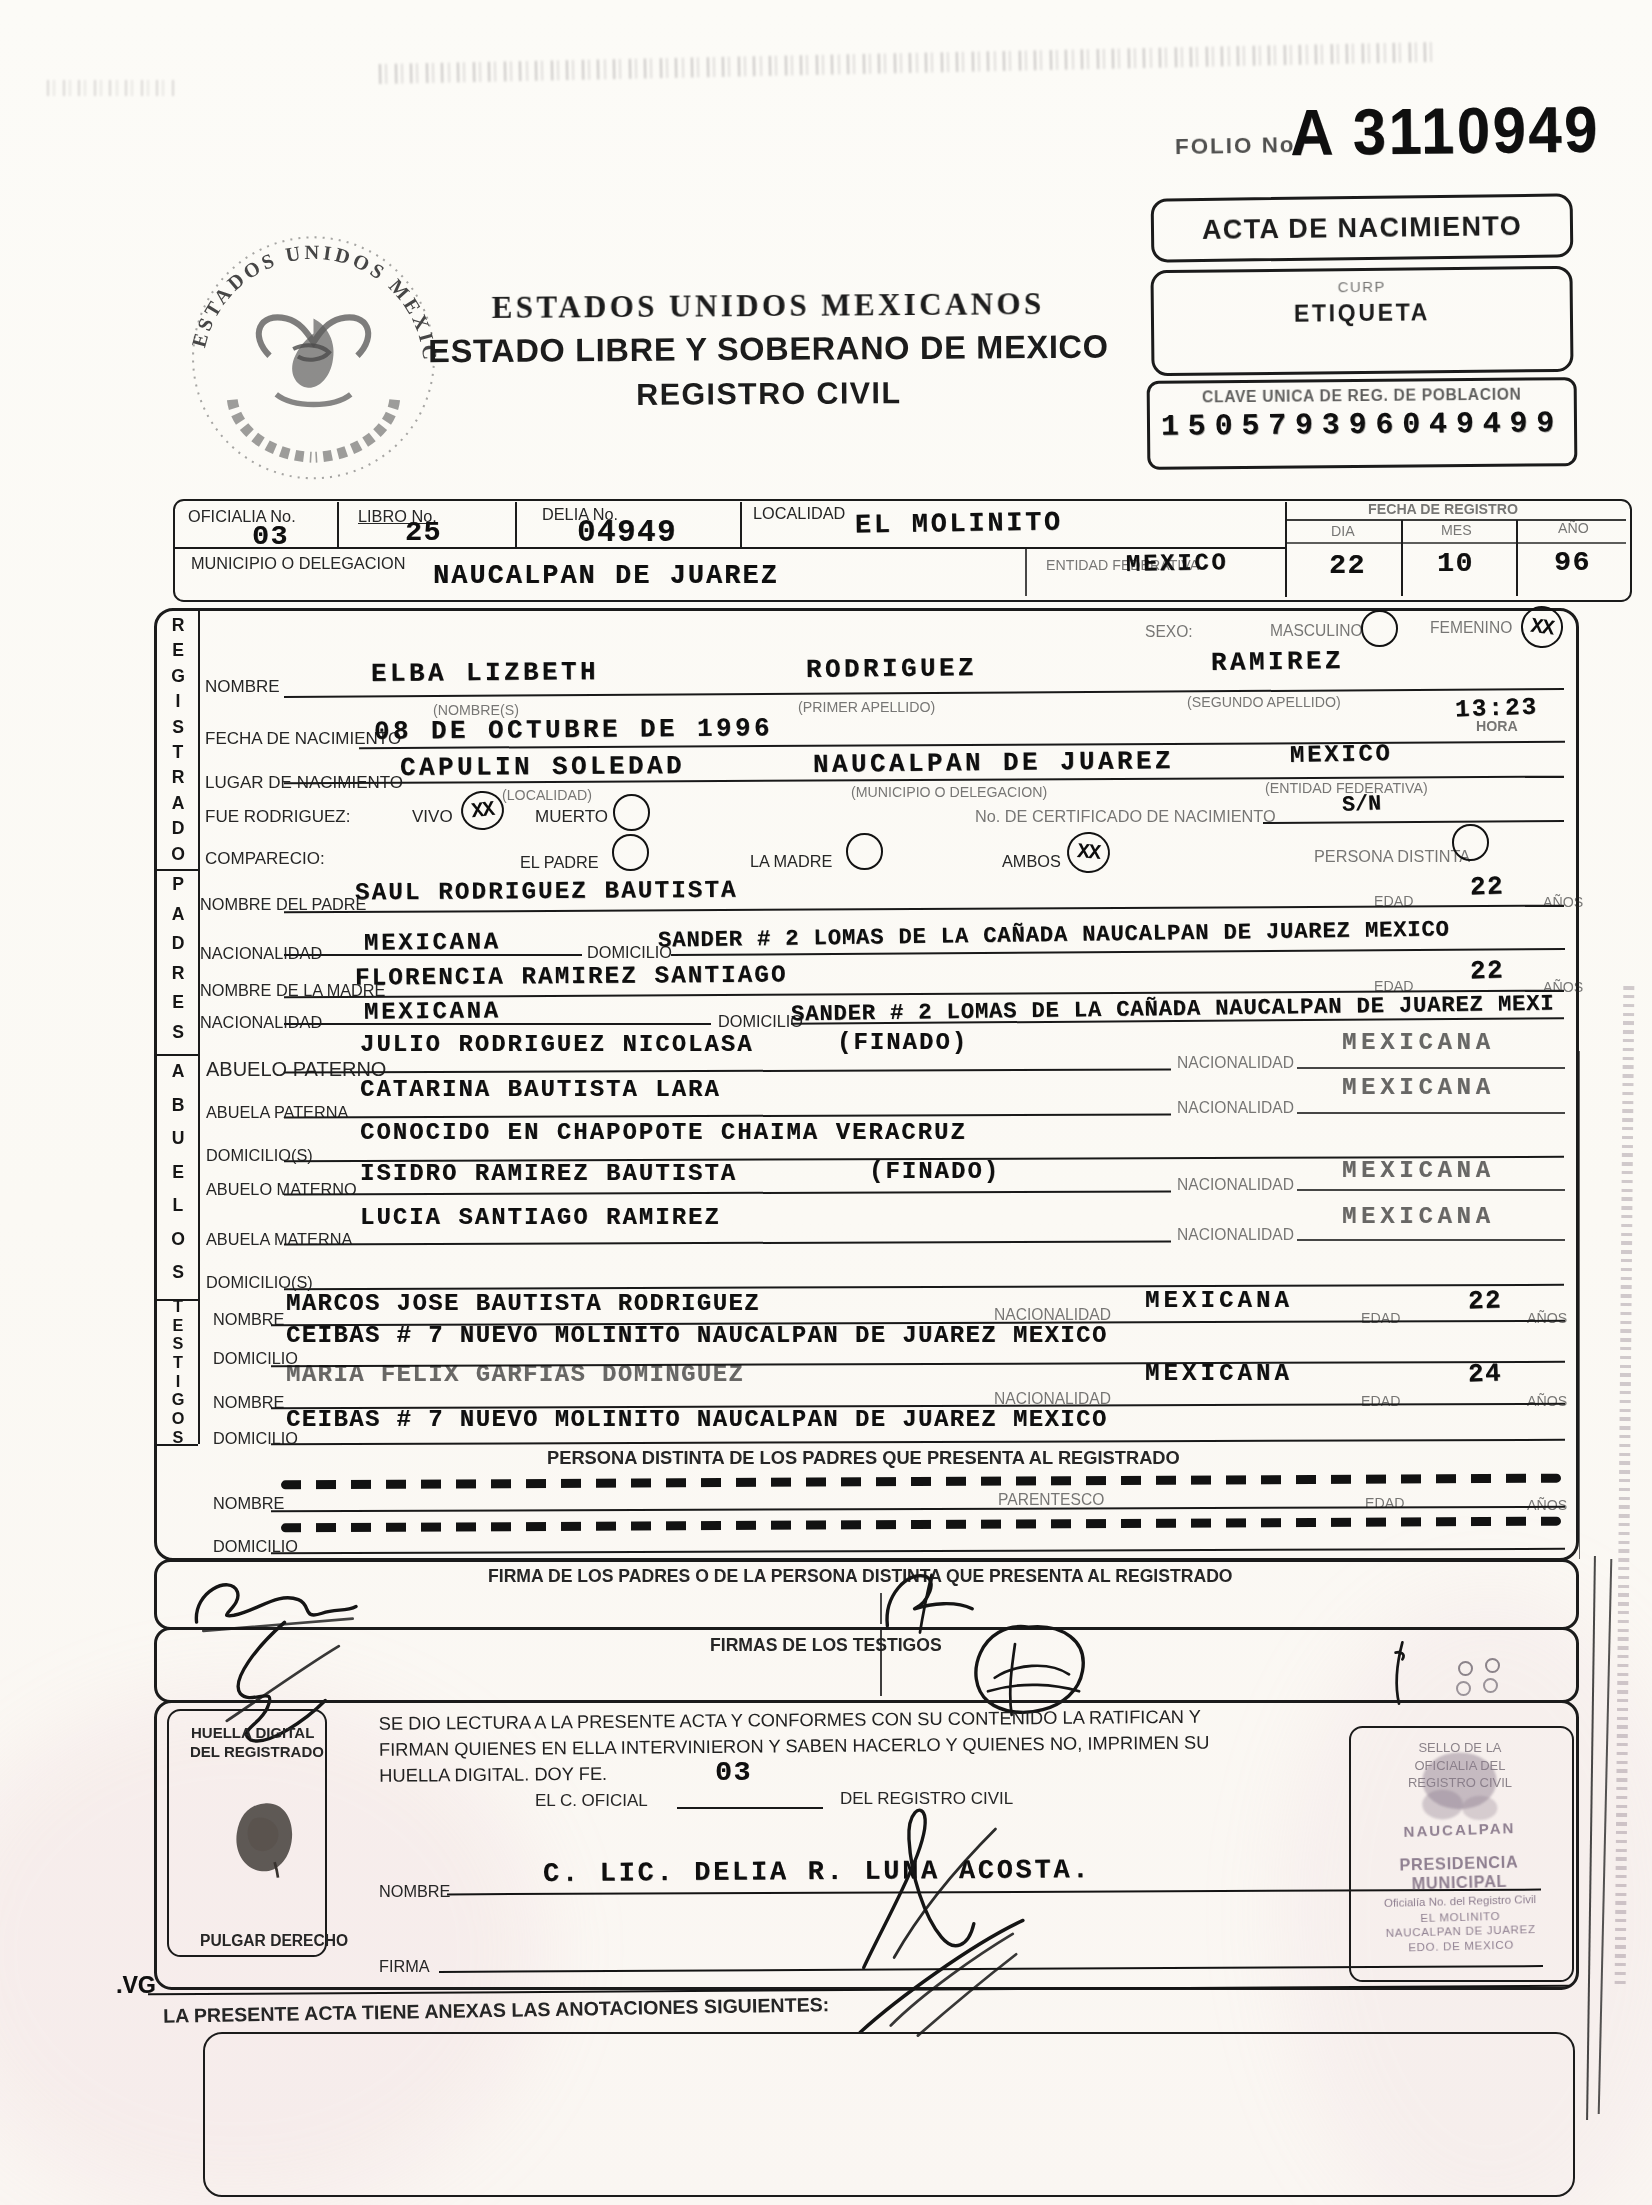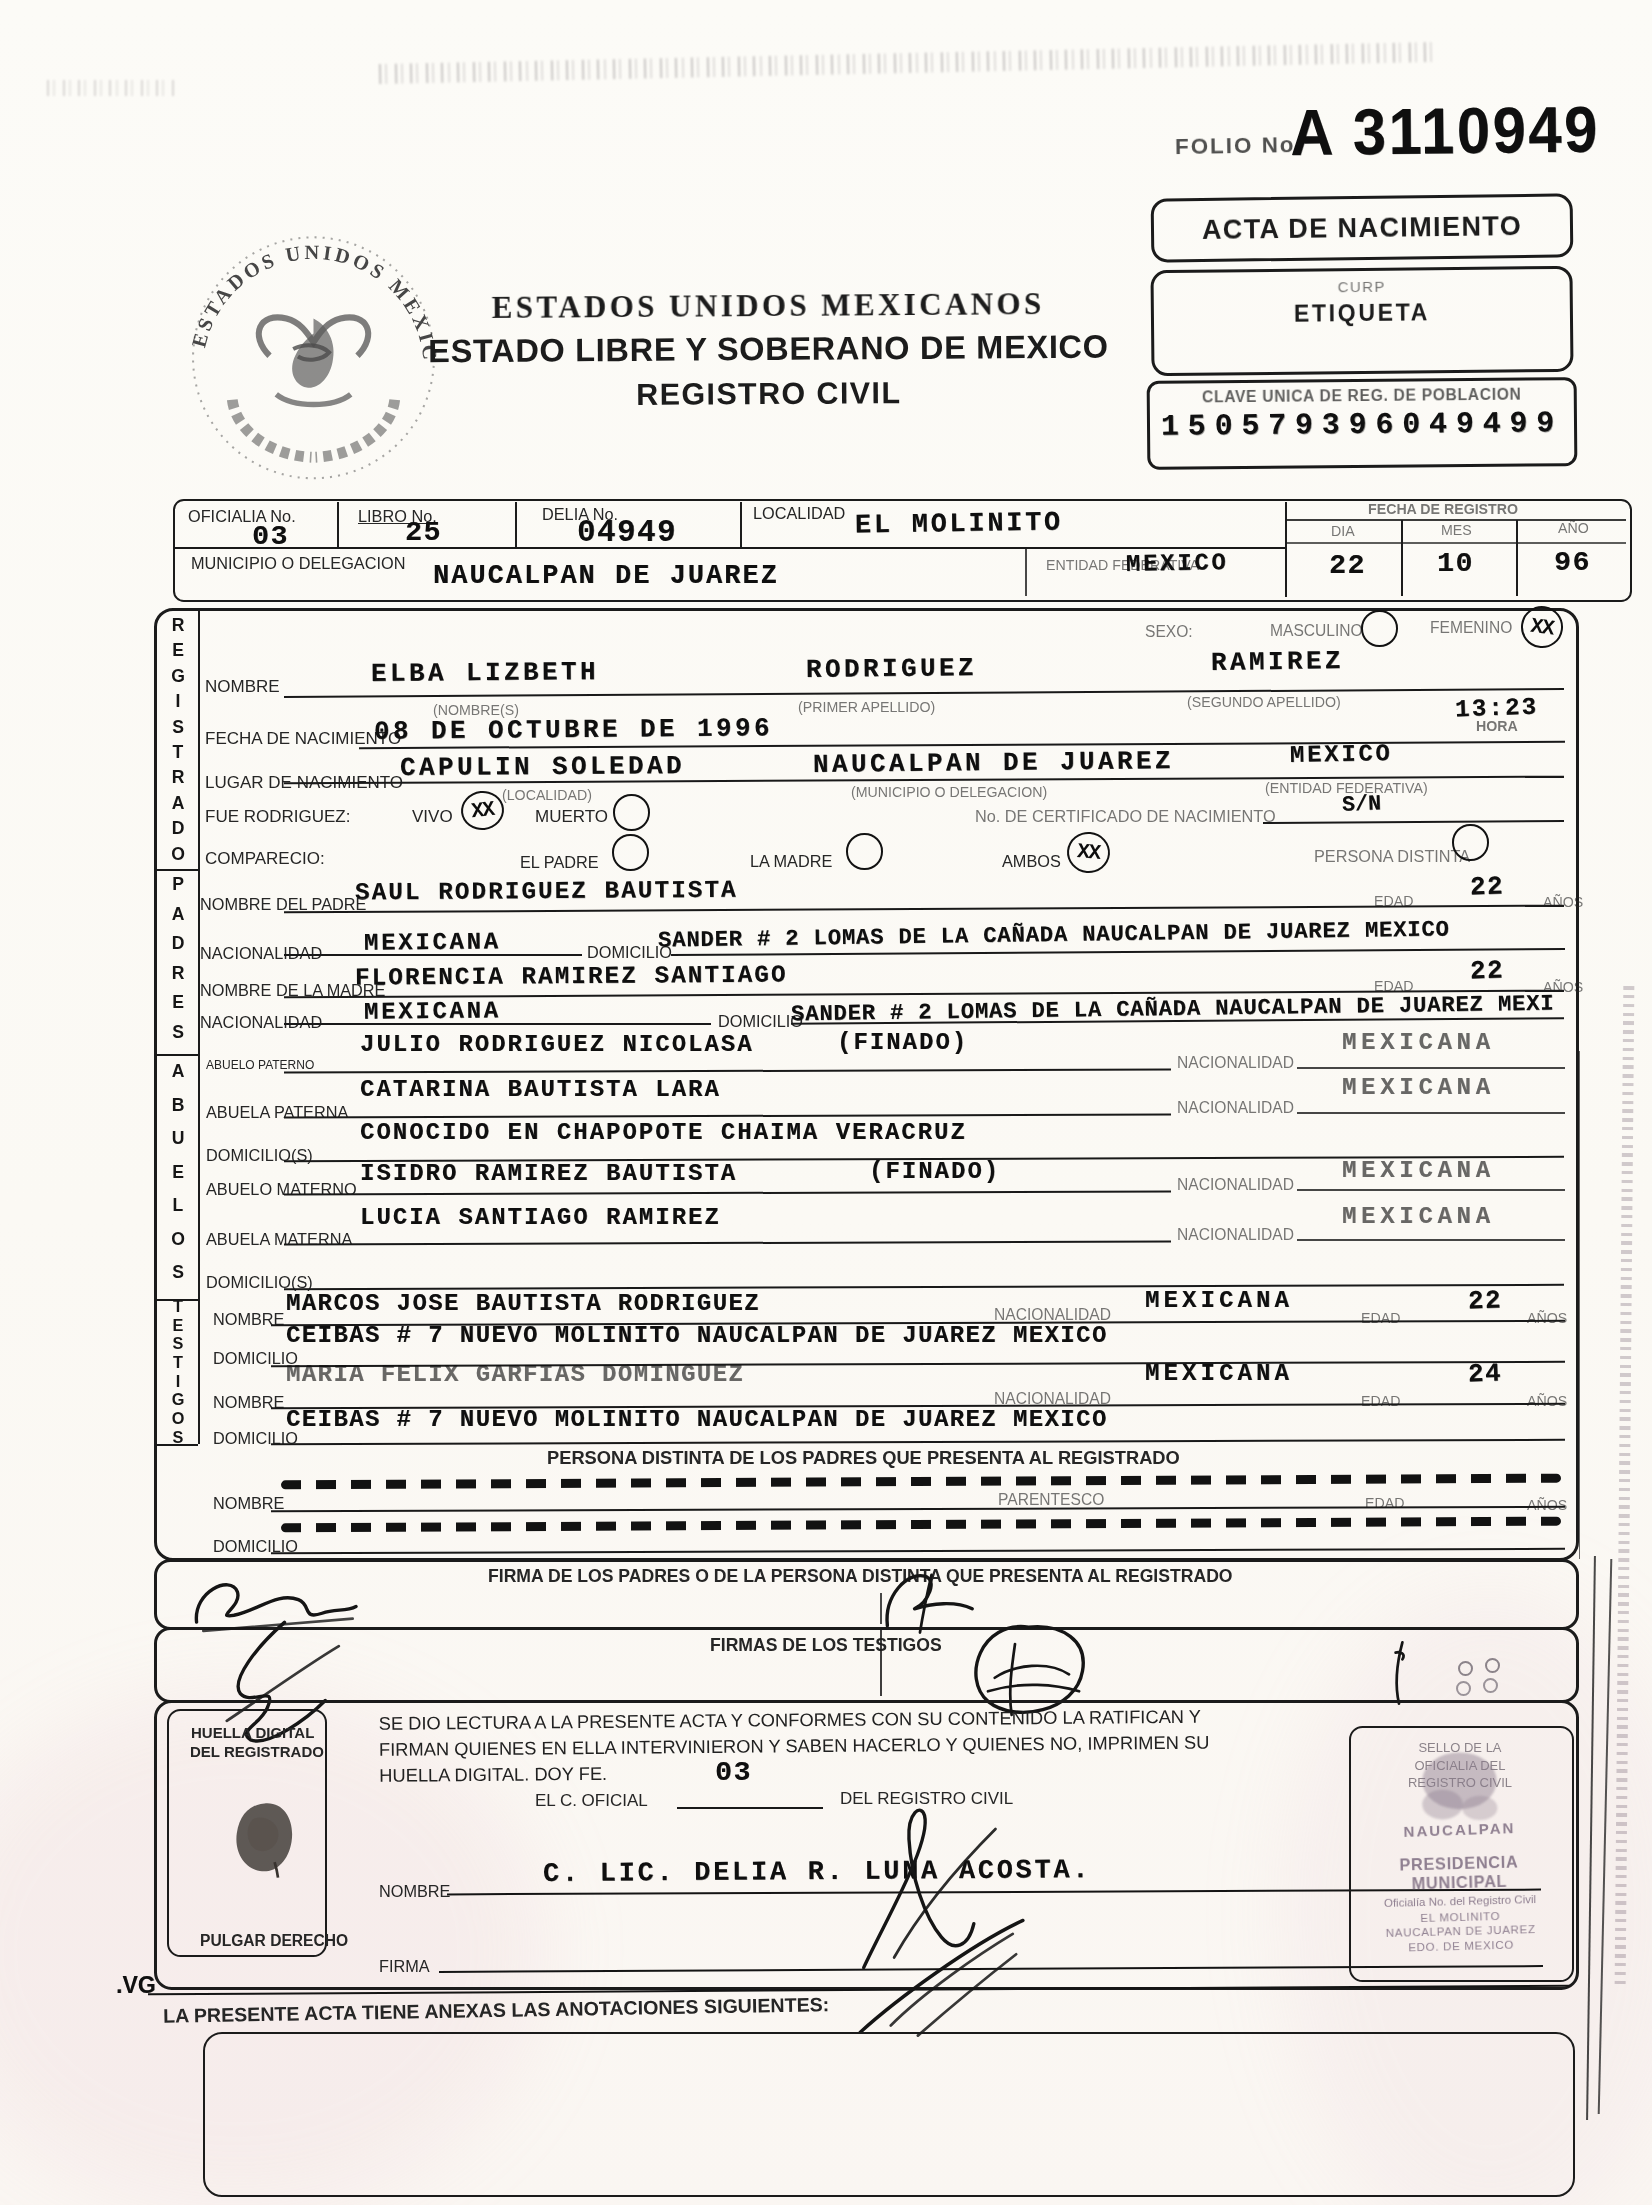--- a/index.html
+++ b/index.html
@@ -199,21 +199,21 @@
   <div class="typed t-nat" style="left:364px;top:998px;transform:rotate(-0.6deg);">MEXICANA</div>
   <div class="lbl" style="left:200px;top:1013px;font-size:16.3px;">NACIONALIDAD</div>
   <div class="lbl" style="left:718px;top:1012px;font-size:16.3px;">DOMICILIO</div>
   <div class="typed t-md" style="left:791px;top:996px;transform:rotate(-0.8deg);">SANDER # 2 LOMAS DE LA CAÑADA NAUCALPAN DE JUAREZ MEXI</div>
   <div class="fline" style="left:284px;top:1023px;width:427px;"></div>
   <div class="fline" style="left:791px;top:1020px;width:773px;transform:rotate(-0.4deg);"></div>
 
   <div class="typed t-lg" style="left:360px;top:1031px;font-size:24px;letter-spacing:2px;">JULIO RODRIGUEZ NICOLASA</div>
   <div class="typed" style="left:837px;top:1029px;font-size:24px;letter-spacing:2px;">(FINADO)</div>
   <div class="typed t-nat faded" style="left:1342px;top:1029px;letter-spacing:4.7px;">MEXICANA</div>
-  <div class="lbl" style="left:206px;top:1058px;font-size:12px;">ABUELO PATERNO</div>
+  <div class="lbl" style="left:206px;top:1058px;font-size:20px;">ABUELO PATERNO</div>
   <div class="lbl faded" style="left:1177px;top:1054px;font-size:15.6px;">NACIONALIDAD</div>
   <div class="fline" style="left:284px;top:1070px;width:887px;transform:rotate(-0.2deg);"></div>
   <div class="fline" style="left:1297px;top:1067px;width:268px;opacity:.8;"></div>
 
   <div class="typed t-lg" style="left:360px;top:1076px;font-size:24px;letter-spacing:2px;">CATARINA BAUTISTA LARA</div>
   <div class="typed t-nat faded" style="left:1342px;top:1074px;letter-spacing:4.7px;">MEXICANA</div>
   <div class="lbl" style="left:206px;top:1103px;font-size:16.3px;">ABUELA PATERNA</div>
   <div class="lbl faded" style="left:1177px;top:1099px;font-size:15.6px;">NACIONALIDAD</div>
   <div class="fline" style="left:284px;top:1115px;width:887px;transform:rotate(-0.2deg);"></div>
   <div class="fline" style="left:1297px;top:1112px;width:268px;opacity:.8;"></div>

